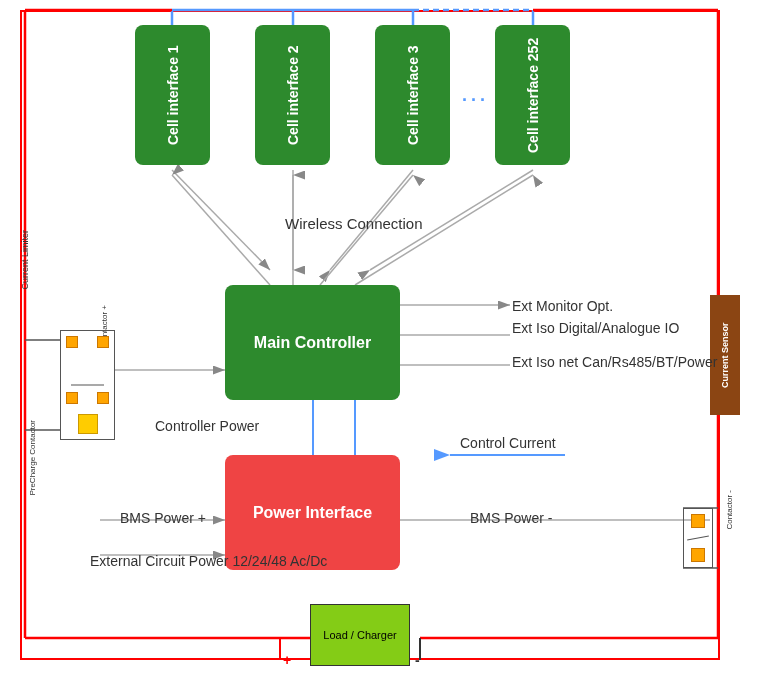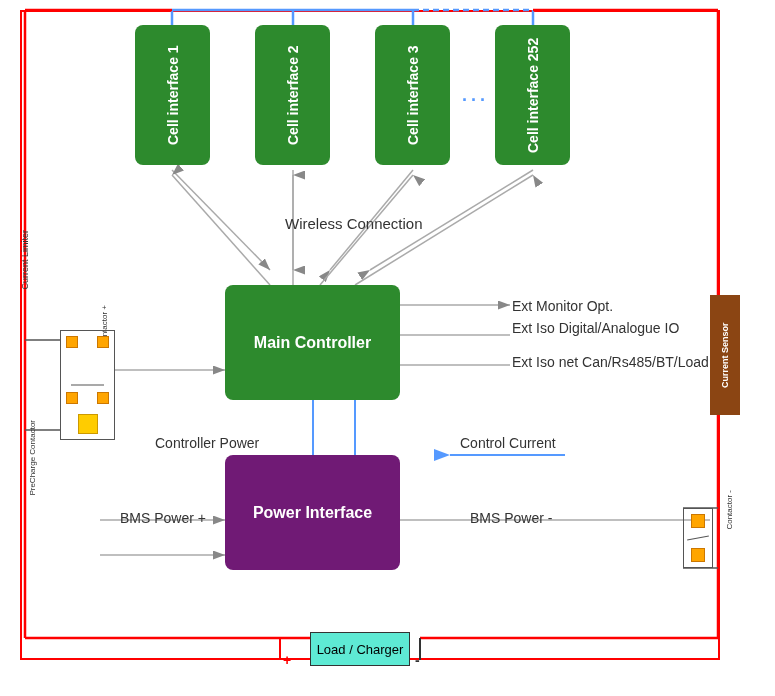--- a/index.html
+++ b/index.html
@@ -71,21 +71,21 @@
       writing-mode: horizontal-tb;
     }
 
     
     .power-interface {
       position: absolute;
       top: 455px;
       left: 225px;
       width: 175px;
       height: 115px;
-      background: #701a75;
+      background: #ef4444;
       border-radius: 8px;
       color: white;
       font-size: 16px;
       font-weight: bold;
       display: flex;
       align-items: center;
       justify-content: center;
       text-align: center;
       writing-mode: horizontal-tb;
     }
@@ -138,28 +138,28 @@
       height: 696px;
       pointer-events: none;
     }
 
     
     .load-charger {
       position: absolute;
       bottom: 30px;
       left: 310px;
       width: 100px;
-      height: 34px;
+      height: 62px;
       border: 1.5px solid #333;
       display: flex;
       align-items: center;
       justify-content: center;
       text-align: center;
-      font-size: 13px;
-      background: #5eead4;
+      font-size: 11px;
+      background: #84cc16;
     }
 
     
     .contactor-area {
       position: absolute;
       top: 330px;
       left: 60px;
       width: 55px;
       height: 110px;
       border: 1.5px solid #555;
@@ -324,39 +324,43 @@
     <span>Ext Monitor Opt.</span>
   </div>
 
   <div class="label" style="top: 320px; left: 512px; text-align: left;">
     <span>Ext Iso
 Digital/Analogue IO</span>
   </div>
 
   <div class="label" style="top: 354px; left: 512px; text-align: left;">
     <span>Ext Iso net
-Can/Rs485/BT/Load</span>
-  </div>
-
-  <div class="label" style="top: 435px; left: 155px;">
+Can/Rs485/BT/Power</span>
+  </div>
+
+  <div class="label" style="top: 418px; left: 155px;">
     <span>Controller Power</span>
   </div>
 
   <div class="label" style="top: 435px; left: 460px;">
     <span>Control Current</span>
   </div>
 
   <div class="label" style="top: 510px; left: 120px;">
     <span>BMS Power +</span>
   </div>
 
   <div class="label" style="top: 510px; left: 470px;">
     <span>BMS Power -</span>
   </div>
 
+  <div class="label" style="top: 552px; left: 90px; text-align: left; line-height: 1.3;">
+    <span>External Circuit Power
+12/24/48 Ac/Dc</span>
+  </div>
 
   <div class="label" style="top: 305px; left: 100px; writing-mode: vertical-rl; transform: rotate(180deg); font-size: 8px;">
     <span>Contactor +</span>
   </div>
 
   <div class="label" style="top: 420px; left: 28px; writing-mode: vertical-rl; transform: rotate(180deg); font-size: 8px; white-space: nowrap;">
     <span>PreCharge Contactor</span>
   </div>
 
   <div class="label" style="top: 490px; left: 725px; writing-mode: vertical-rl; transform: rotate(180deg); font-size: 8px;">

